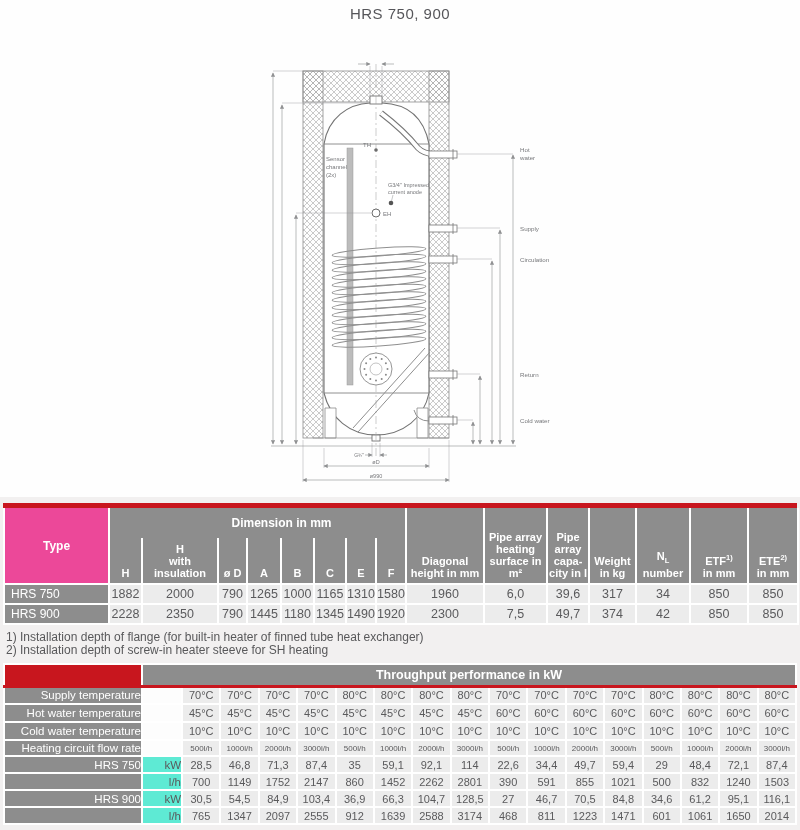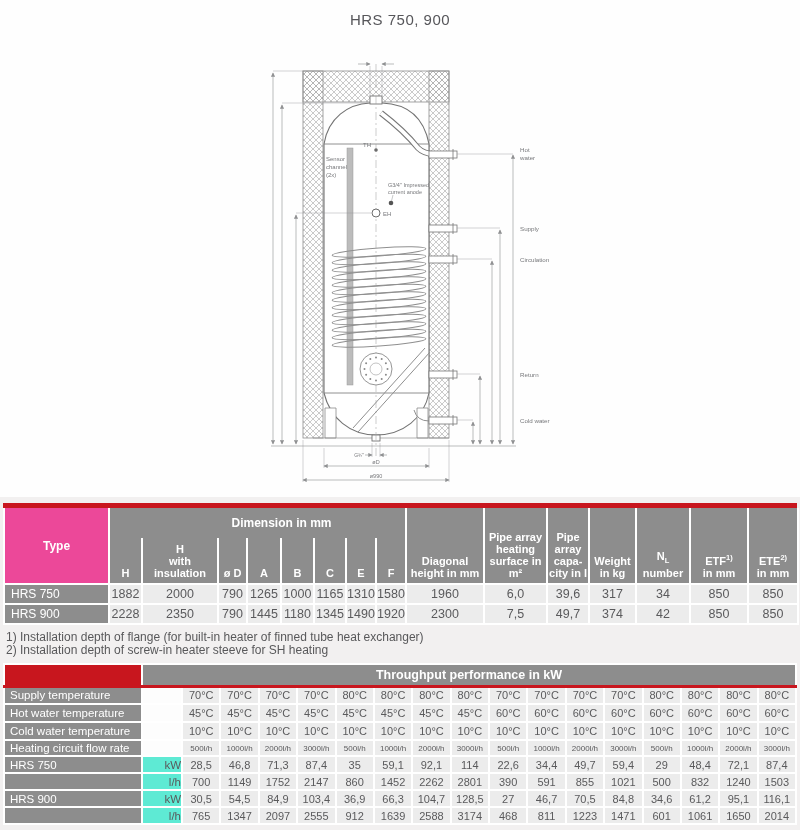--- a/index.html
+++ b/index.html
@@ -1,19 +1,19 @@
 <!DOCTYPE html>
 <html><head>
 <meta charset="utf-8">
 <style>
   * { margin:0; padding:0; box-sizing:border-box; }
   html,body { width:800px; height:830px; overflow:hidden; background:#fff;
     font-family:"Liberation Sans", sans-serif; }
   .top { position:relative; width:800px; height:497px; background:#fefefe; }
-  .page-title { padding-top:11px; text-align:center; font-size:15px; color:#56565a; letter-spacing:.5px; }
+  .page-title { padding-top:5px; text-align:center; font-size:15px; color:#56565a; letter-spacing:.5px; }
   .diagram-wrap { position:absolute; left:268px; top:56px; width:290px; height:440px; }
   svg text { font-family:"Liberation Sans", sans-serif; fill:#77787b; }
 
   .bottom { width:800px; height:333px; background:#f2f0f0; padding:6px 3px 0 3px; }
   .redbar { width:794px; height:5px; background:#c8161e; }
 
   table { border-collapse:collapse; table-layout:fixed; width:794px; }
   th, td { border:2px solid #fff; overflow:hidden; }
 
   
@@ -28,21 +28,21 @@
   #t1 td.lbl { background:#8d8d8d; color:#fff; font-size:12px; text-align:left; padding-left:6px; height:20px; }
   td.vc1     { background:#ececec; color:#5a5a5c; font-size:12.5px; text-align:center; height:20px; }
   sup { font-size:7.5px; vertical-align:super; }
   sub { font-size:7.5px; vertical-align:sub; }
 
   .footnotes { padding:6px 0 6px 3px; font-size:12px; color:#58585a; line-height:13px; }
 
   
   #t2 .redcell { background:#c8161e; height:22px; }
   #t2 .t2title { background:#8d8d8d; color:#fff; font-size:12.5px; font-weight:bold; text-align:center; vertical-align:middle; }
-  #t2 td.lbl2  { background:#8d8d8d; color:#fff; font-size:11.5px; text-align:left; padding-left:5px; }
+  #t2 td.lbl2  { background:#8d8d8d; color:#fff; font-size:11.5px; text-align:right; padding-left:5px; }
   #t2 .unit-empty { background:#fdfdfd; }
   #t2 td.unitc { background:#5eead4; color:#5a5a5c; font-size:11.5px; text-align:right; }
   td.vc   { background:#ececec; color:#5a5a5c; font-size:11px; text-align:center; height:18px; }
   td.vc-sm{ font-size:8px; }
   #t2 tr.param td { height:18px; }
   #t2 tr.flow  td { height:16px; }
   #t2 tr.model td { height:17px; }
   #t2 tr.row-red td { border-top:3px solid #c8161e; }
 </style>
 </head>

